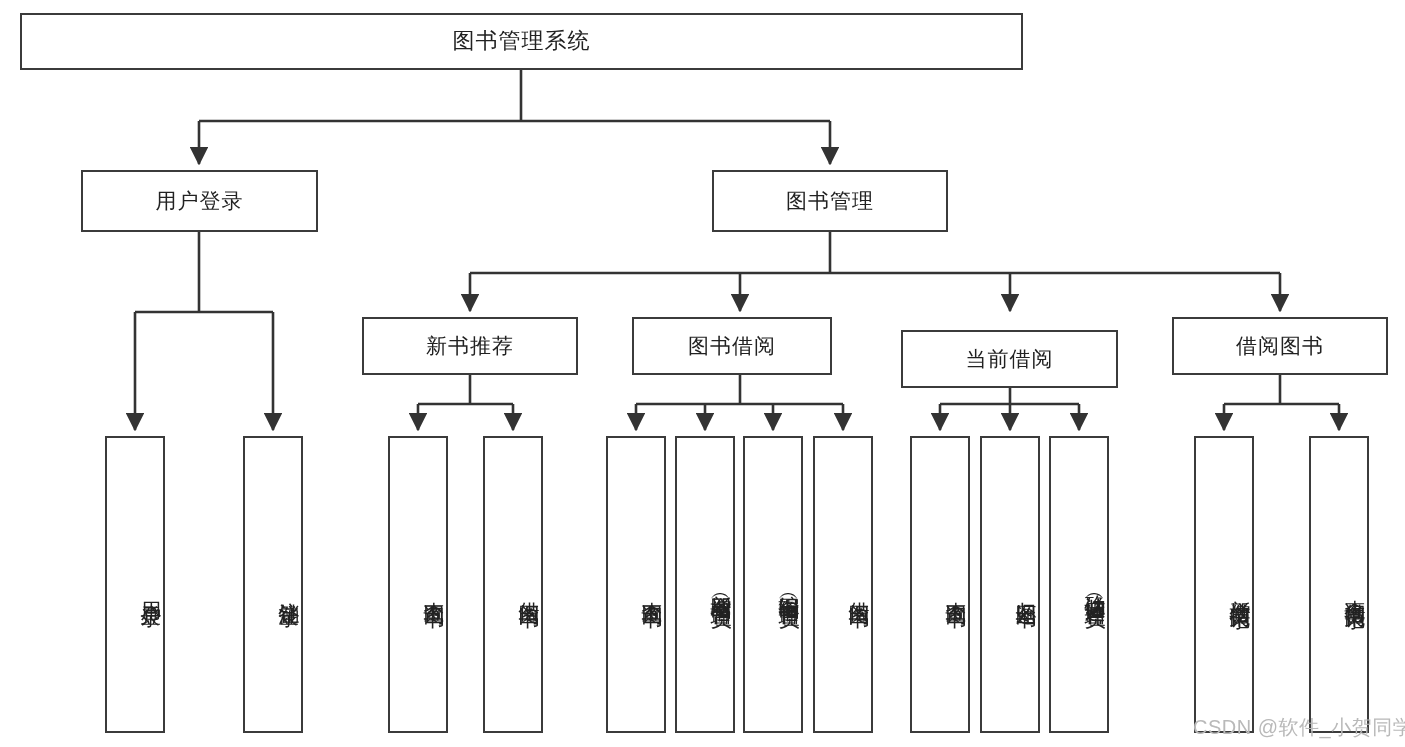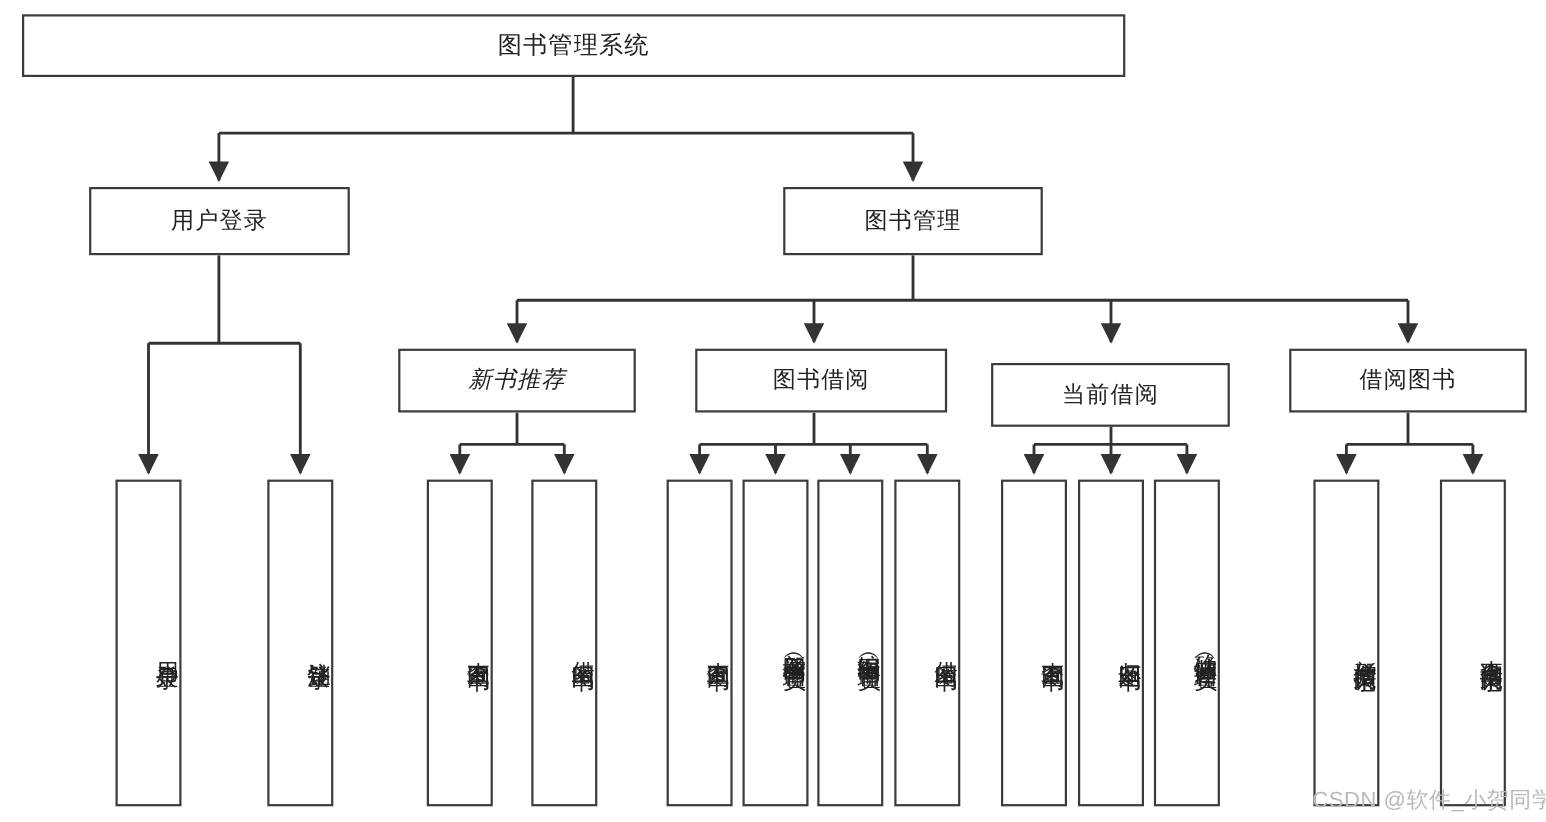--- a/index.html
+++ b/index.html
@@ -121,23 +121,23 @@
       <path d="M 1339 404 L 1339 430" marker-end="url(#arrow)"></path>
     </g>
   </svg>
 
   <div class="node horiz root" style="left:20px; top:13px; width:1003px; height:57px;">图书管理系统</div>
 
   <div class="node horiz" style="left:81px; top:170px; width:237px; height:62px;">用户登录</div>
 
   <div class="node horiz" style="left:712px; top:170px; width:236px; height:62px;">图书管理</div>
 
-  <div class="node horiz" style="left:362px; top:317px; width:216px; height:58px;font-style:italic;">新书推荐</div>
+  <div class="node horiz" style="left:362px; top:317px; width:216px; height:58px;">新书推荐</div>
 
-  <div class="node horiz" style="left:632px; top:317px; width:229px; height:58px;">图书借阅</div>
+  <div class="node horiz" style="left:632px; top:317px; width:200px; height:58px;">图书借阅</div>
 
   <div class="node horiz" style="left:901px; top:330px; width:217px; height:58px;text-align:center;">当前借阅</div>
 
   <div class="node horiz" style="left:1172px; top:317px; width:216px; height:58px;">借阅图书</div>
 
   <div class="node vert" style="left:105px; top:436px; width:60px; height:297px;">用户登录</div>
 
   <div class="node vert" style="left:243px; top:436px; width:60px; height:297px;">注销登录</div>
 
   <div class="node vert" style="left:388px; top:436px; width:60px; height:297px;">查询图书</div>

